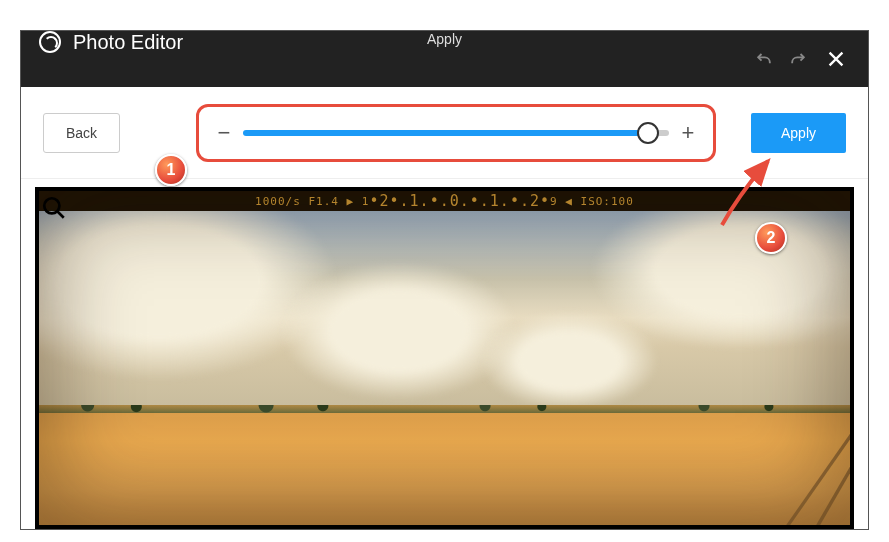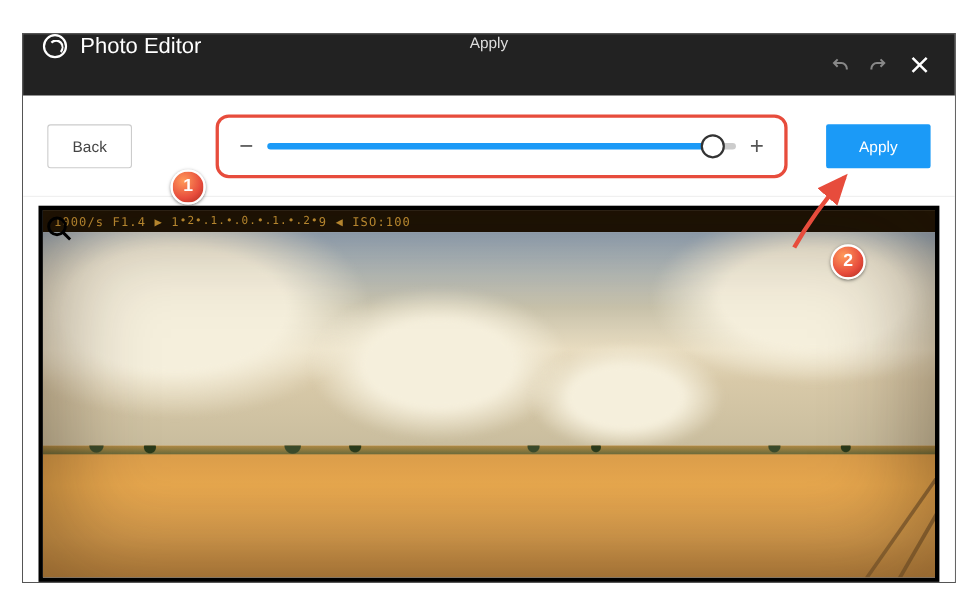--- a/index.html
+++ b/index.html
@@ -149,24 +149,24 @@
   }
   .film-top{
     height:20px;
     background:#1a1205;
     color:#d9a23a;
     font-family:monospace;
     font-size:11px;
     letter-spacing:1px;
     display:flex;
     align-items:center;
-    justify-content:flex-start;
+    justify-content:center;
     padding:0 10px;
   }
-  .film-mid{font-size:10px;}
+  .film-mid{font-size:15px;}
   .sky{
     height:58%;
     background:linear-gradient(to bottom,#9fb4c9 0%,#c9c3ac 35%,#e8dcc0 55%,#d8c9a8 70%,#c9bd9e 100%);
     position:relative;
     overflow:hidden;
   }
   .cloud{
     position:absolute;
     background:radial-gradient(ellipse at center,#f5efdc 0%,#f5efdc 40%,rgba(245,239,220,0) 70%);
     border-radius:50%;

